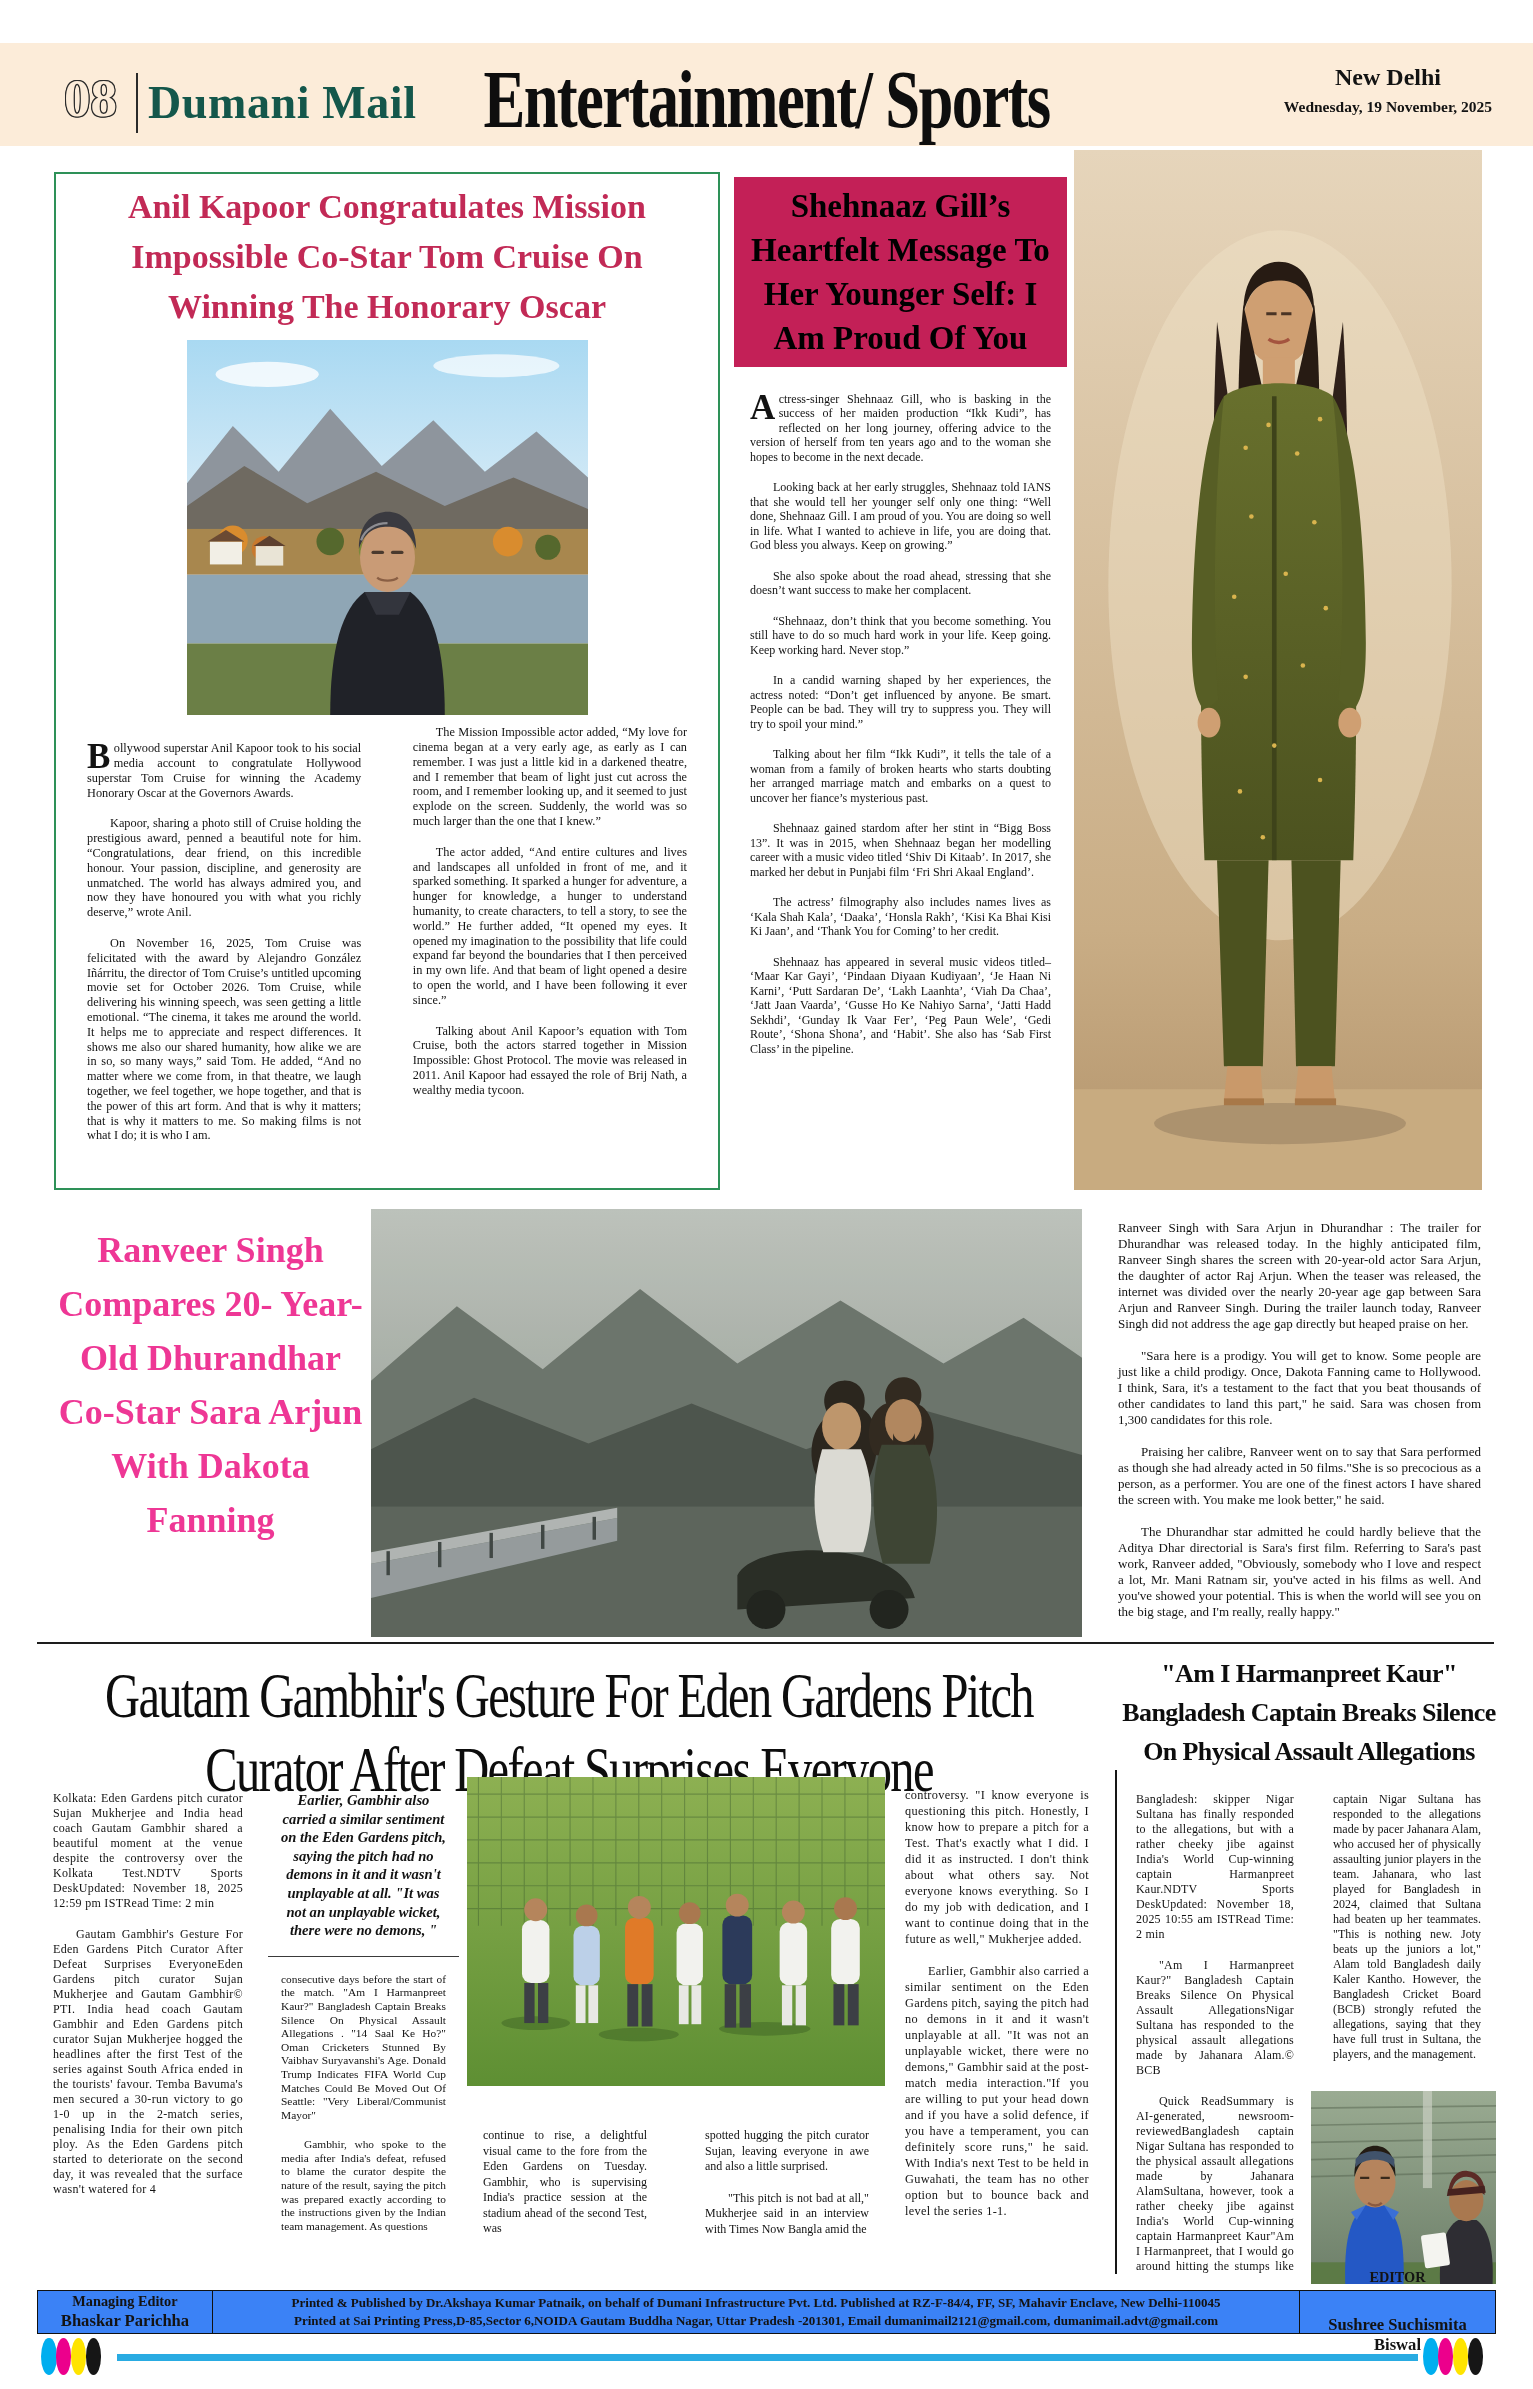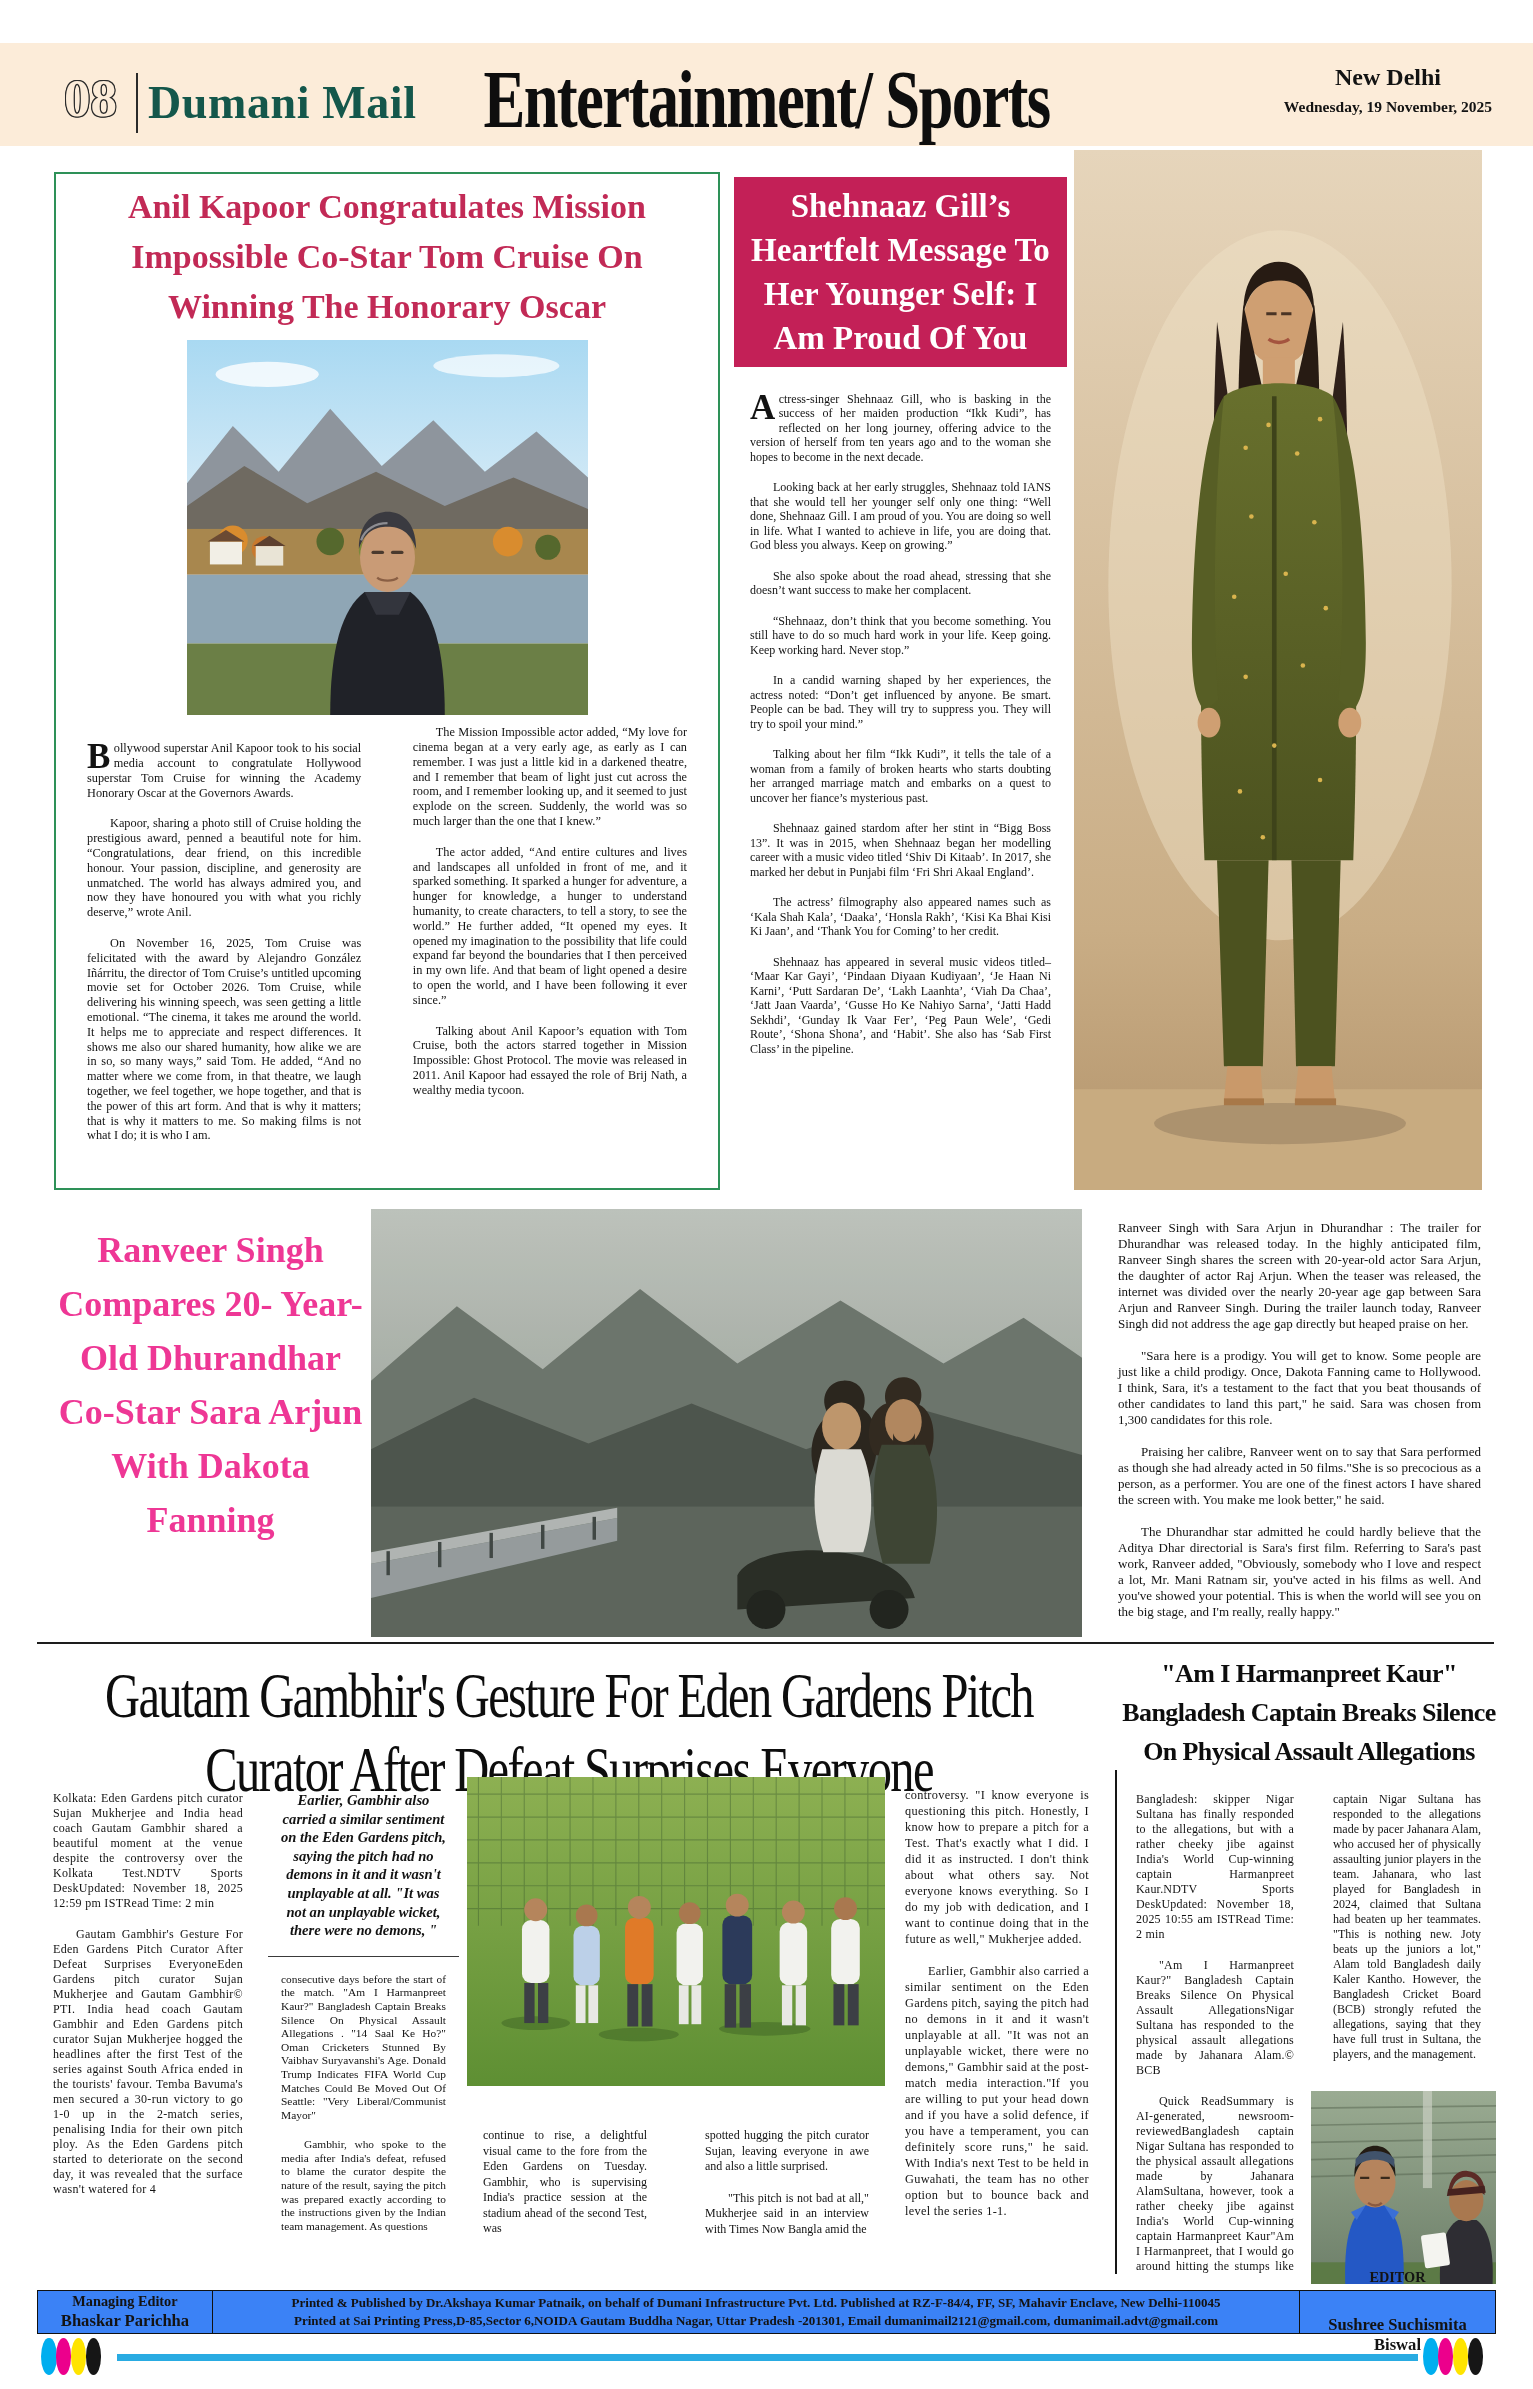--- a/index.html
+++ b/index.html
@@ -17,21 +17,21 @@
   
   .anil-box{position:absolute;left:54px;top:172px;width:666px;height:1018px;border:2.9px solid #2e9158;background:#fff;box-sizing:border-box;padding:8px 15px 5.7px;}
   .anil-headline{color:#c22a56;font-size:34px;line-height:50px;font-weight:bold;text-align:center;}
   .anil-photo{display:block;margin:8px auto 10.3px;width:401px;height:375px;}
   .body-cols{column-count:2;column-gap:19.5px;text-align:justify;font-size:12.3px;line-height:14.8px;height:425px;overflow:hidden;}
   p{margin:16px;text-indent:23px;}
   p.first{text-indent:0;}
   p.dc::first-letter{float:left;font-size:35px;line-height:27.5px;font-weight:bold;padding:1.7px 3.4px 0 0;}
   
   .sh-col{position:absolute;left:734px;top:177px;width:333px;}
-  .sh-banner{background:#c32057;color:#ffffff;text-align:center;font-weight:bold;font-size:33px;line-height:44px;padding:6.9px 4.6px;}
+  .sh-banner{background:#c32057;color:#000000;text-align:center;font-weight:bold;font-size:33px;line-height:44px;padding:6.9px 4.6px;}
   .sh-body{margin-top:9.2px;text-align:justify;font-size:12px;line-height:14.5px;height:763px;overflow:hidden;}
   .sh-photo{position:absolute;left:1074px;top:150px;width:408px;height:1040px;}
   
   .rv-headline{position:absolute;left:53px;top:1223px;width:315px;color:#ee3795;font-weight:bold;font-size:36px;line-height:54px;text-align:center;}
   .rv-photo{position:absolute;left:371px;top:1209px;width:711px;height:428px;}
   .rv-body{position:absolute;left:1102px;top:1204px;width:395px;height:434px;overflow:hidden;text-align:justify;font-size:13px;line-height:16px;}
   .rule-h{position:absolute;left:37px;top:1642px;width:1457px;height:1.7px;background:#1d1d1d;}
   
   .gm-headline{position:absolute;left:54px;top:1658px;width:1030px;text-align:center;font-size:50px;line-height:58px;font-weight:normal;letter-spacing:-1.7px;transform:scale(0.97,1.28);transform-origin:center top;color:#0d0d0d;}
   .gcol{position:absolute;text-align:justify;overflow:hidden;}
@@ -133,21 +133,21 @@
   <div class="sh-col">
     <div class="sh-banner">Shehnaaz Gill’s Heartfelt Message To Her Younger Self: I Am Proud Of You</div>
     <div class="sh-body">
       <p class="first dc">Actress-singer Shehnaaz Gill, who is basking in the success of her maiden production “Ikk Kudi”, has reflected on her long journey, offering advice to the version of herself from ten years ago and to the woman she hopes to become in the next decade.</p>
       <p>Looking back at her early struggles, Shehnaaz told IANS that she would tell her younger self only one thing: “Well done, Shehnaaz Gill. I am proud of you. You are doing so well in life. What I wanted to achieve in life, you are doing that. God bless you always. Keep on growing.”</p>
       <p>She also spoke about the road ahead, stressing that she doesn’t want success to make her complacent.</p>
       <p>“Shehnaaz, don’t think that you become something. You still have to do so much hard work in your life. Keep going. Keep working hard. Never stop.”</p>
       <p>In a candid warning shaped by her experiences, the actress noted: “Don’t get influenced by anyone. Be smart. People can be bad. They will try to suppress you. They will try to spoil your mind.”</p>
       <p>Talking about her film “Ikk Kudi”, it tells the tale of a woman from a family of broken hearts who starts doubting her arranged marriage match and embarks on a quest to uncover her fiance’s mysterious past.</p>
       <p>Shehnaaz gained stardom after her stint in “Bigg Boss 13”. It was in 2015, when Shehnaaz began her modelling career with a music video titled ‘Shiv Di Kitaab’. In 2017, she marked her debut in Punjabi film ‘Fri Shri Akaal England’.</p>
-      <p>The actress’ filmography also appeared names such as ‘Kala Shah Kala’, ‘Daaka’, ‘Honsla Rakh’, ‘Kisi Ka Bhai Kisi Ki Jaan’, and ‘Thank You for Coming’ to her credit.</p>
+      <p>The actress’ filmography also includes names lives as ‘Kala Shah Kala’, ‘Daaka’, ‘Honsla Rakh’, ‘Kisi Ka Bhai Kisi Ki Jaan’, and ‘Thank You for Coming’ to her credit.</p>
       <p>Shehnaaz has appeared in several music videos titled– ‘Maar Kar Gayi’, ‘Pindaan Diyaan Kudiyaan’, ‘Je Haan Ni Karni’, ‘Putt Sardaran De’, ‘Lakh Laanhta’, ‘Viah Da Chaa’, ‘Jatt Jaan Vaarda’, ‘Gusse Ho Ke Nahiyo Sarna’, ‘Jatti Hadd Sekhdi’, ‘Gunday Ik Vaar Fer’, ‘Peg Paun Wele’, ‘Gedi Route’, ‘Shona Shona’, and ‘Habit’. She also has ‘Sab First Class’ in the pipeline.</p>
     </div>
   </div>
   <svg class="sh-photo" viewBox="0 0 713 1816" preserveAspectRatio="none">
     <defs>
       <linearGradient id="wallG" x1="0" y1="0" x2="0" y2="1">
         <stop offset="0" stop-color="#e6d5bb"></stop>
           <stop offset="0.75" stop-color="#c9ad85"></stop>
           <stop offset="1" stop-color="#b3946c"></stop>
       </linearGradient>

